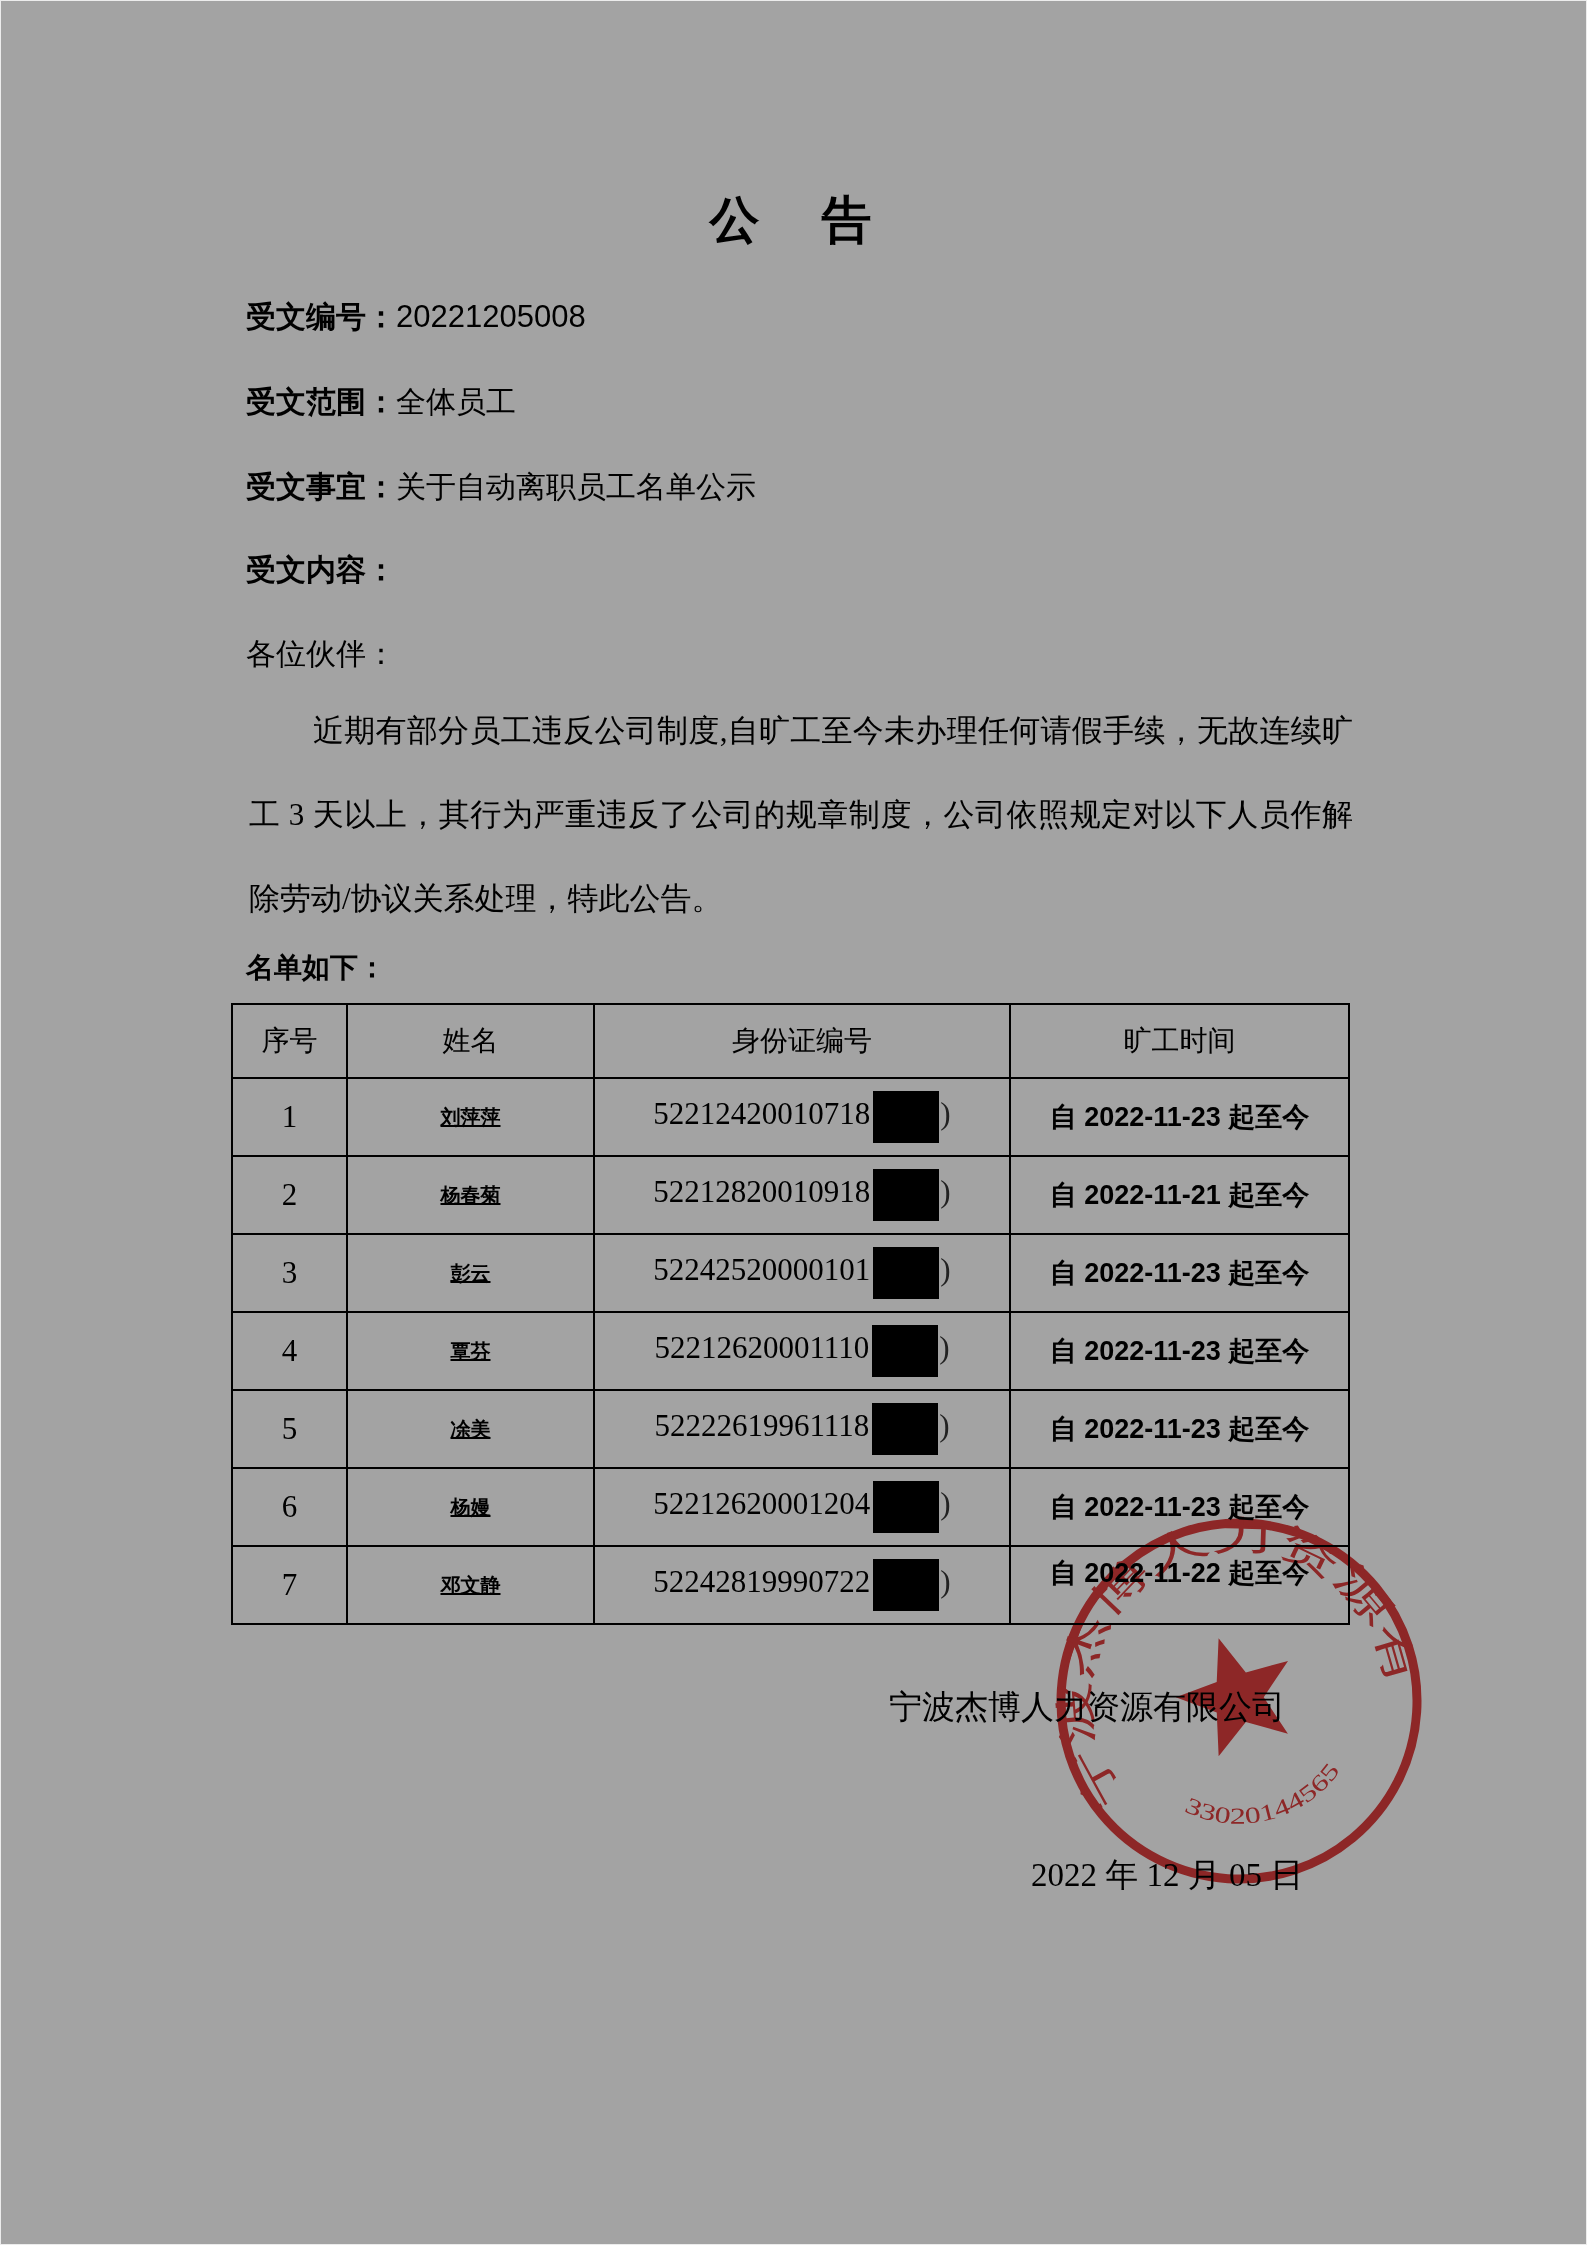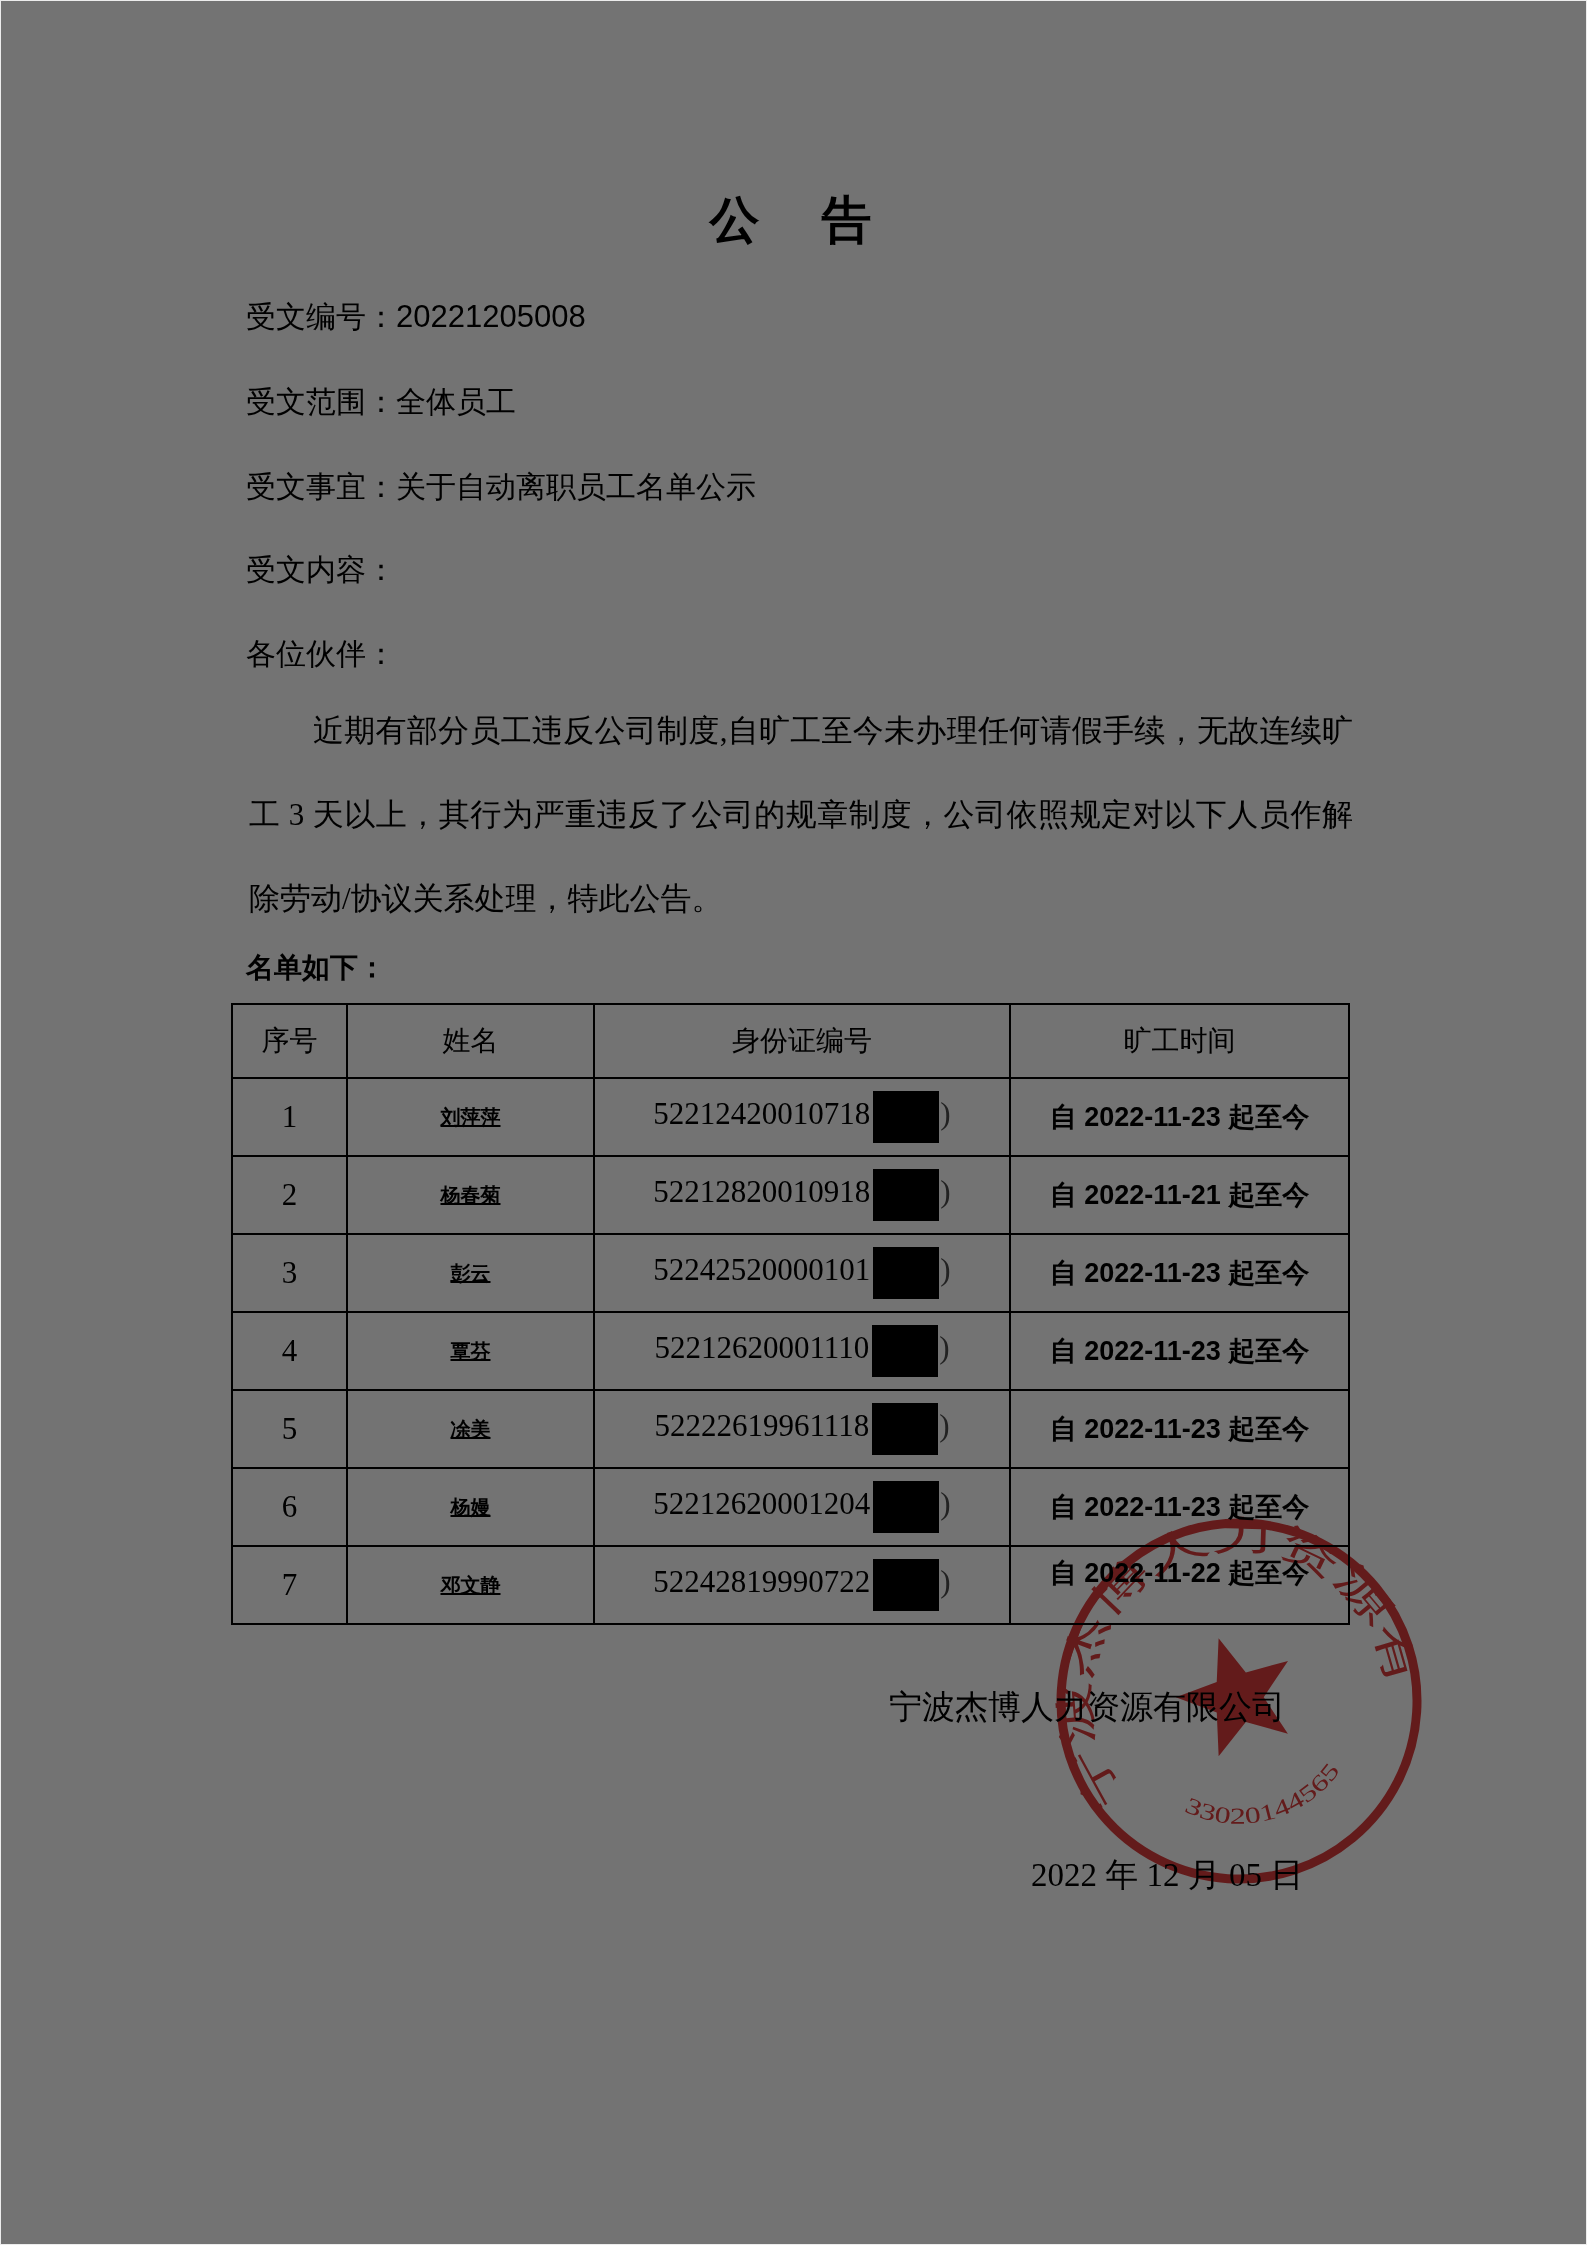--- a/index.html
+++ b/index.html
@@ -1,32 +1,32 @@
 <!DOCTYPE html>
 <html><head>
 <meta charset="utf-8">
 <style>
   * { margin:0; padding:0; box-sizing:border-box; }
   html,body { background:#fafafa; }
   .page {
     position:relative;
     width:1587px; height:2245px;
     margin:0 auto;
-    background:#737373;
+    background:#a3a3a3;
     border:1px solid #ececec;
     font-family:"Liberation Serif","DejaVu Serif",serif;
     color:#000;
     overflow:hidden;
   }
   .title {
     position:absolute; top:186px; left:0; width:100%;
     text-align:center; font-size:50px; font-weight:bold; letter-spacing:6px;
   }
   .field { position:absolute; left:245px; font-size:30px; white-space:nowrap; }
-  .field .lbl { font-weight:normal; }
+  .field .lbl { font-weight:bold; }
   .field .val { font-weight:normal; }
   .val-num { font-family:"Liberation Sans","DejaVu Sans",sans-serif; font-size:31px; }
   .f0 { top:296px; } .f1 { top:381px; } .f2 { top:466px; } .f3 { top:549px; }
   .salutation { position:absolute; left:245px; top:633px; font-size:30px; }
   .para {
     position:absolute; left:248px; top:688px; width:1104px;
     font-size:31px; line-height:84px; text-align:justify; text-indent:64px;
   }
   .list-label {
     position:absolute; left:245px; top:948px;

